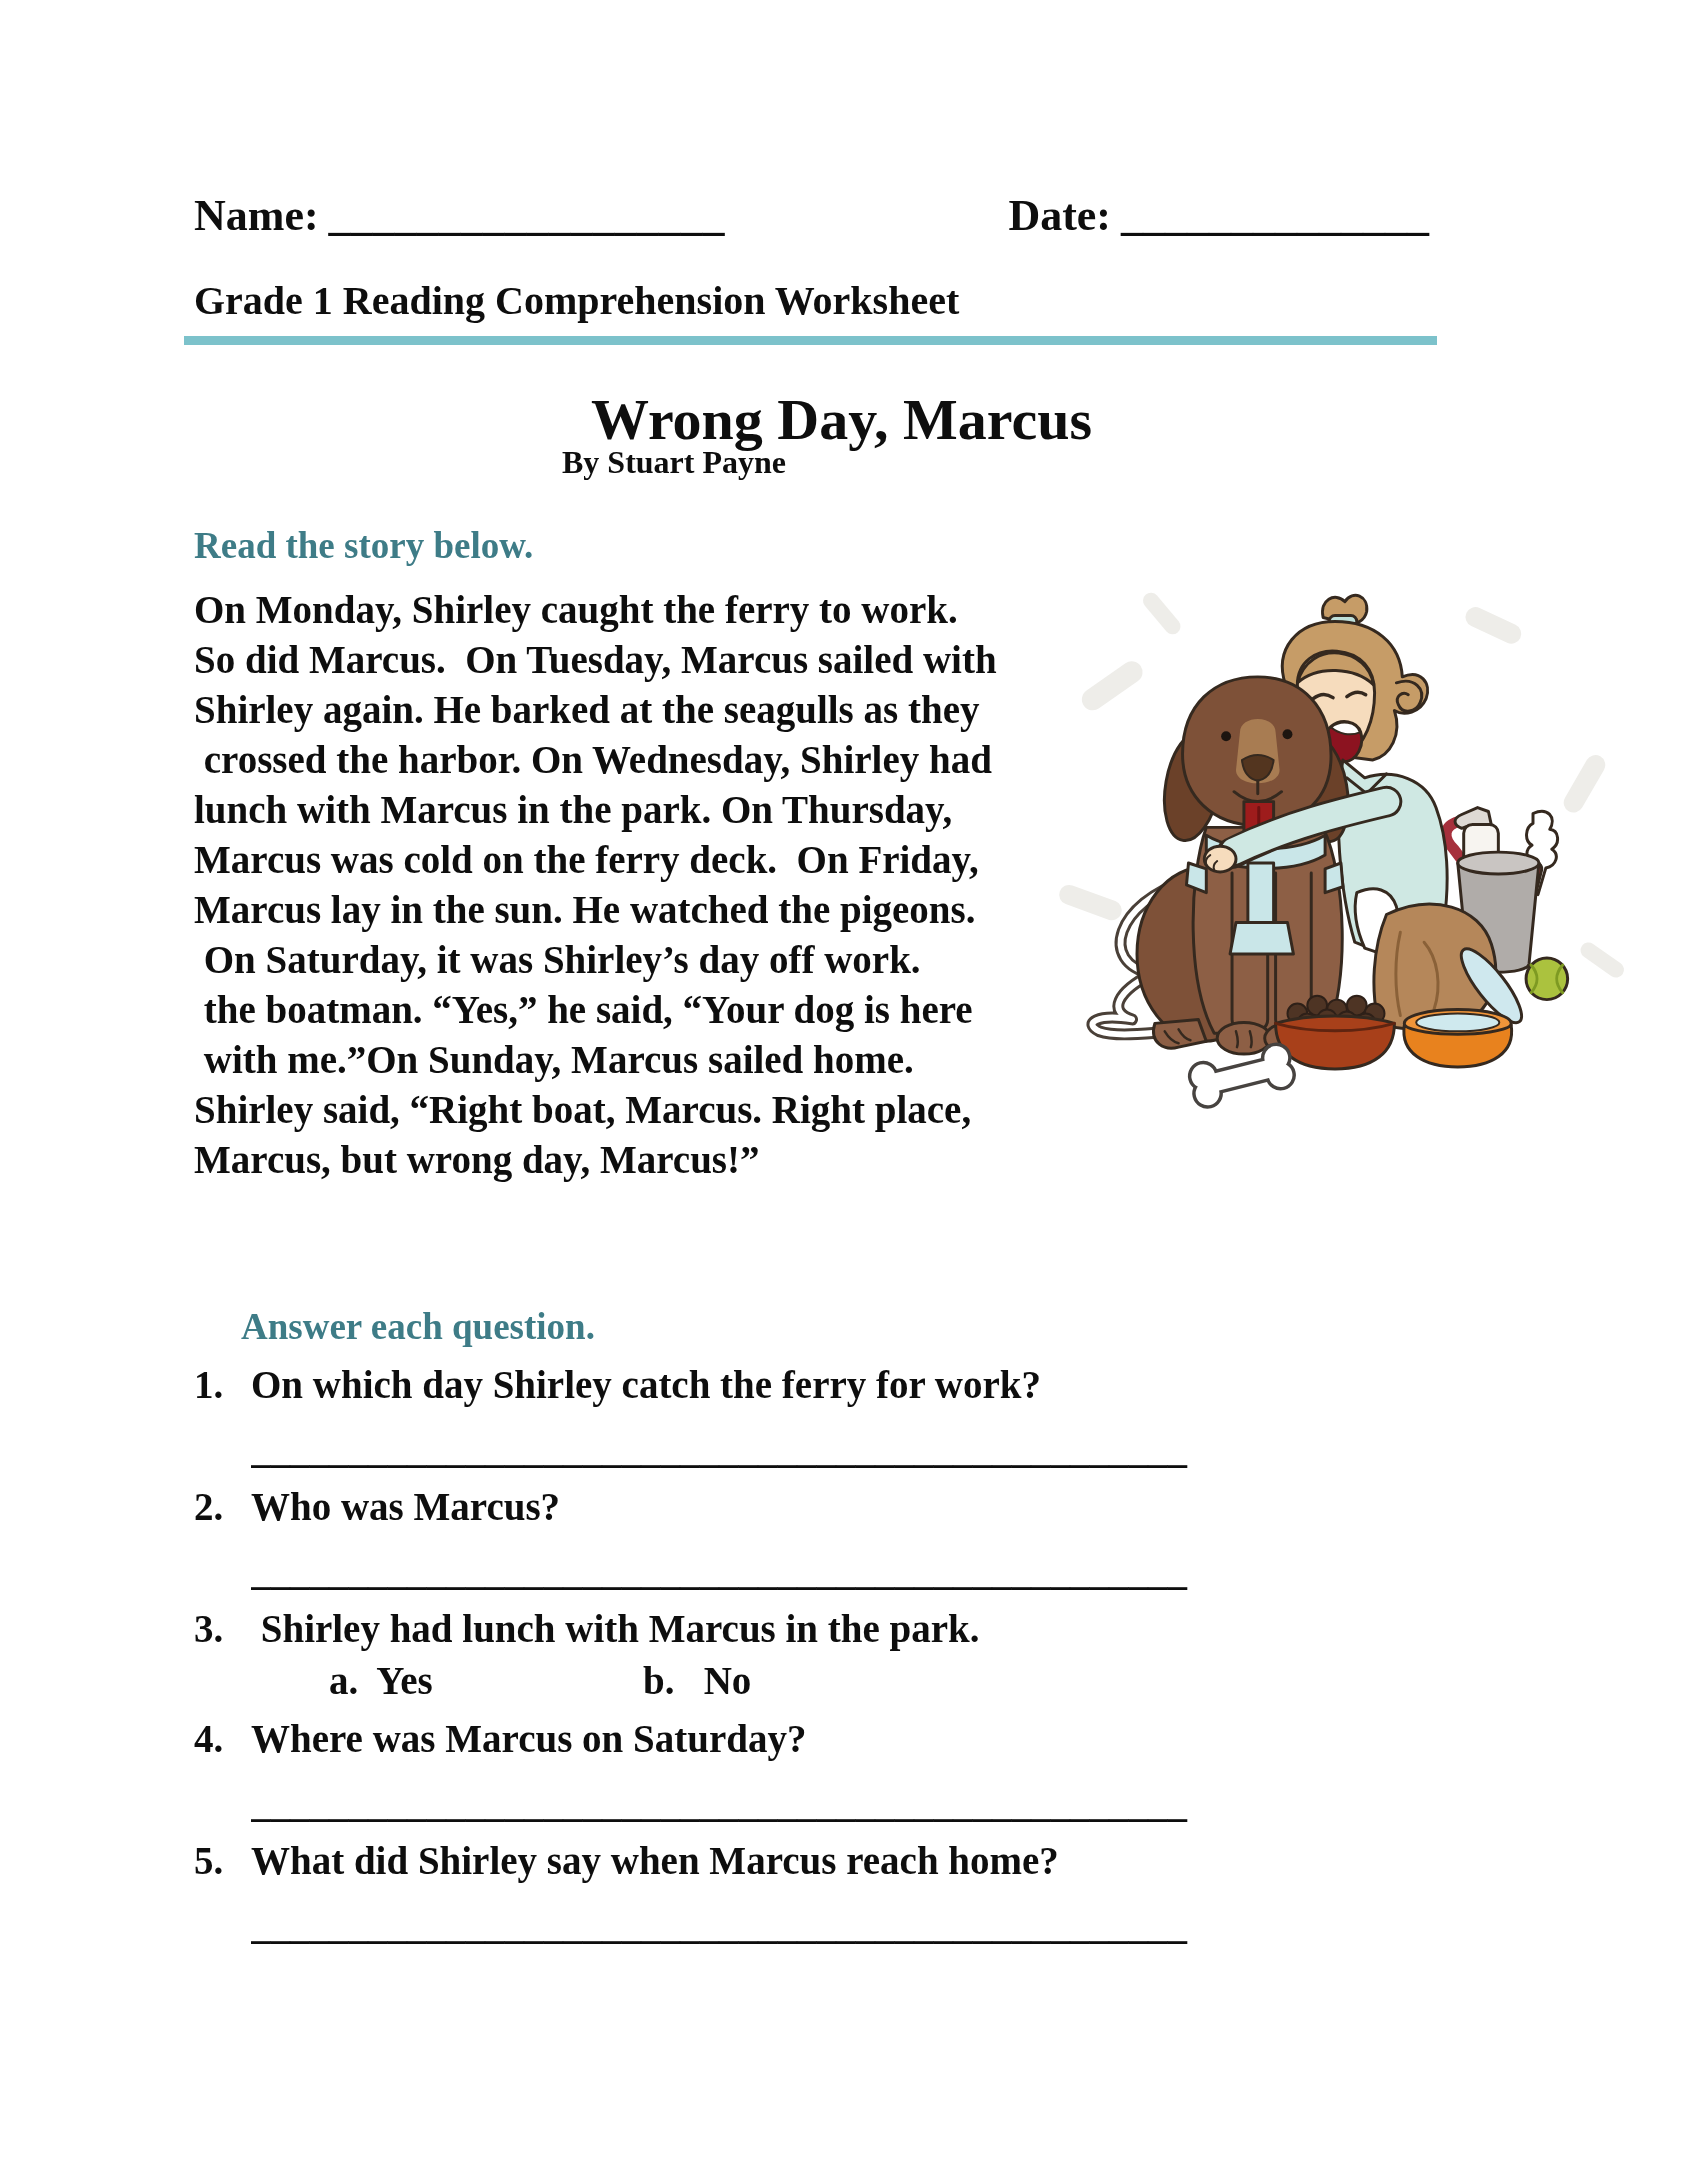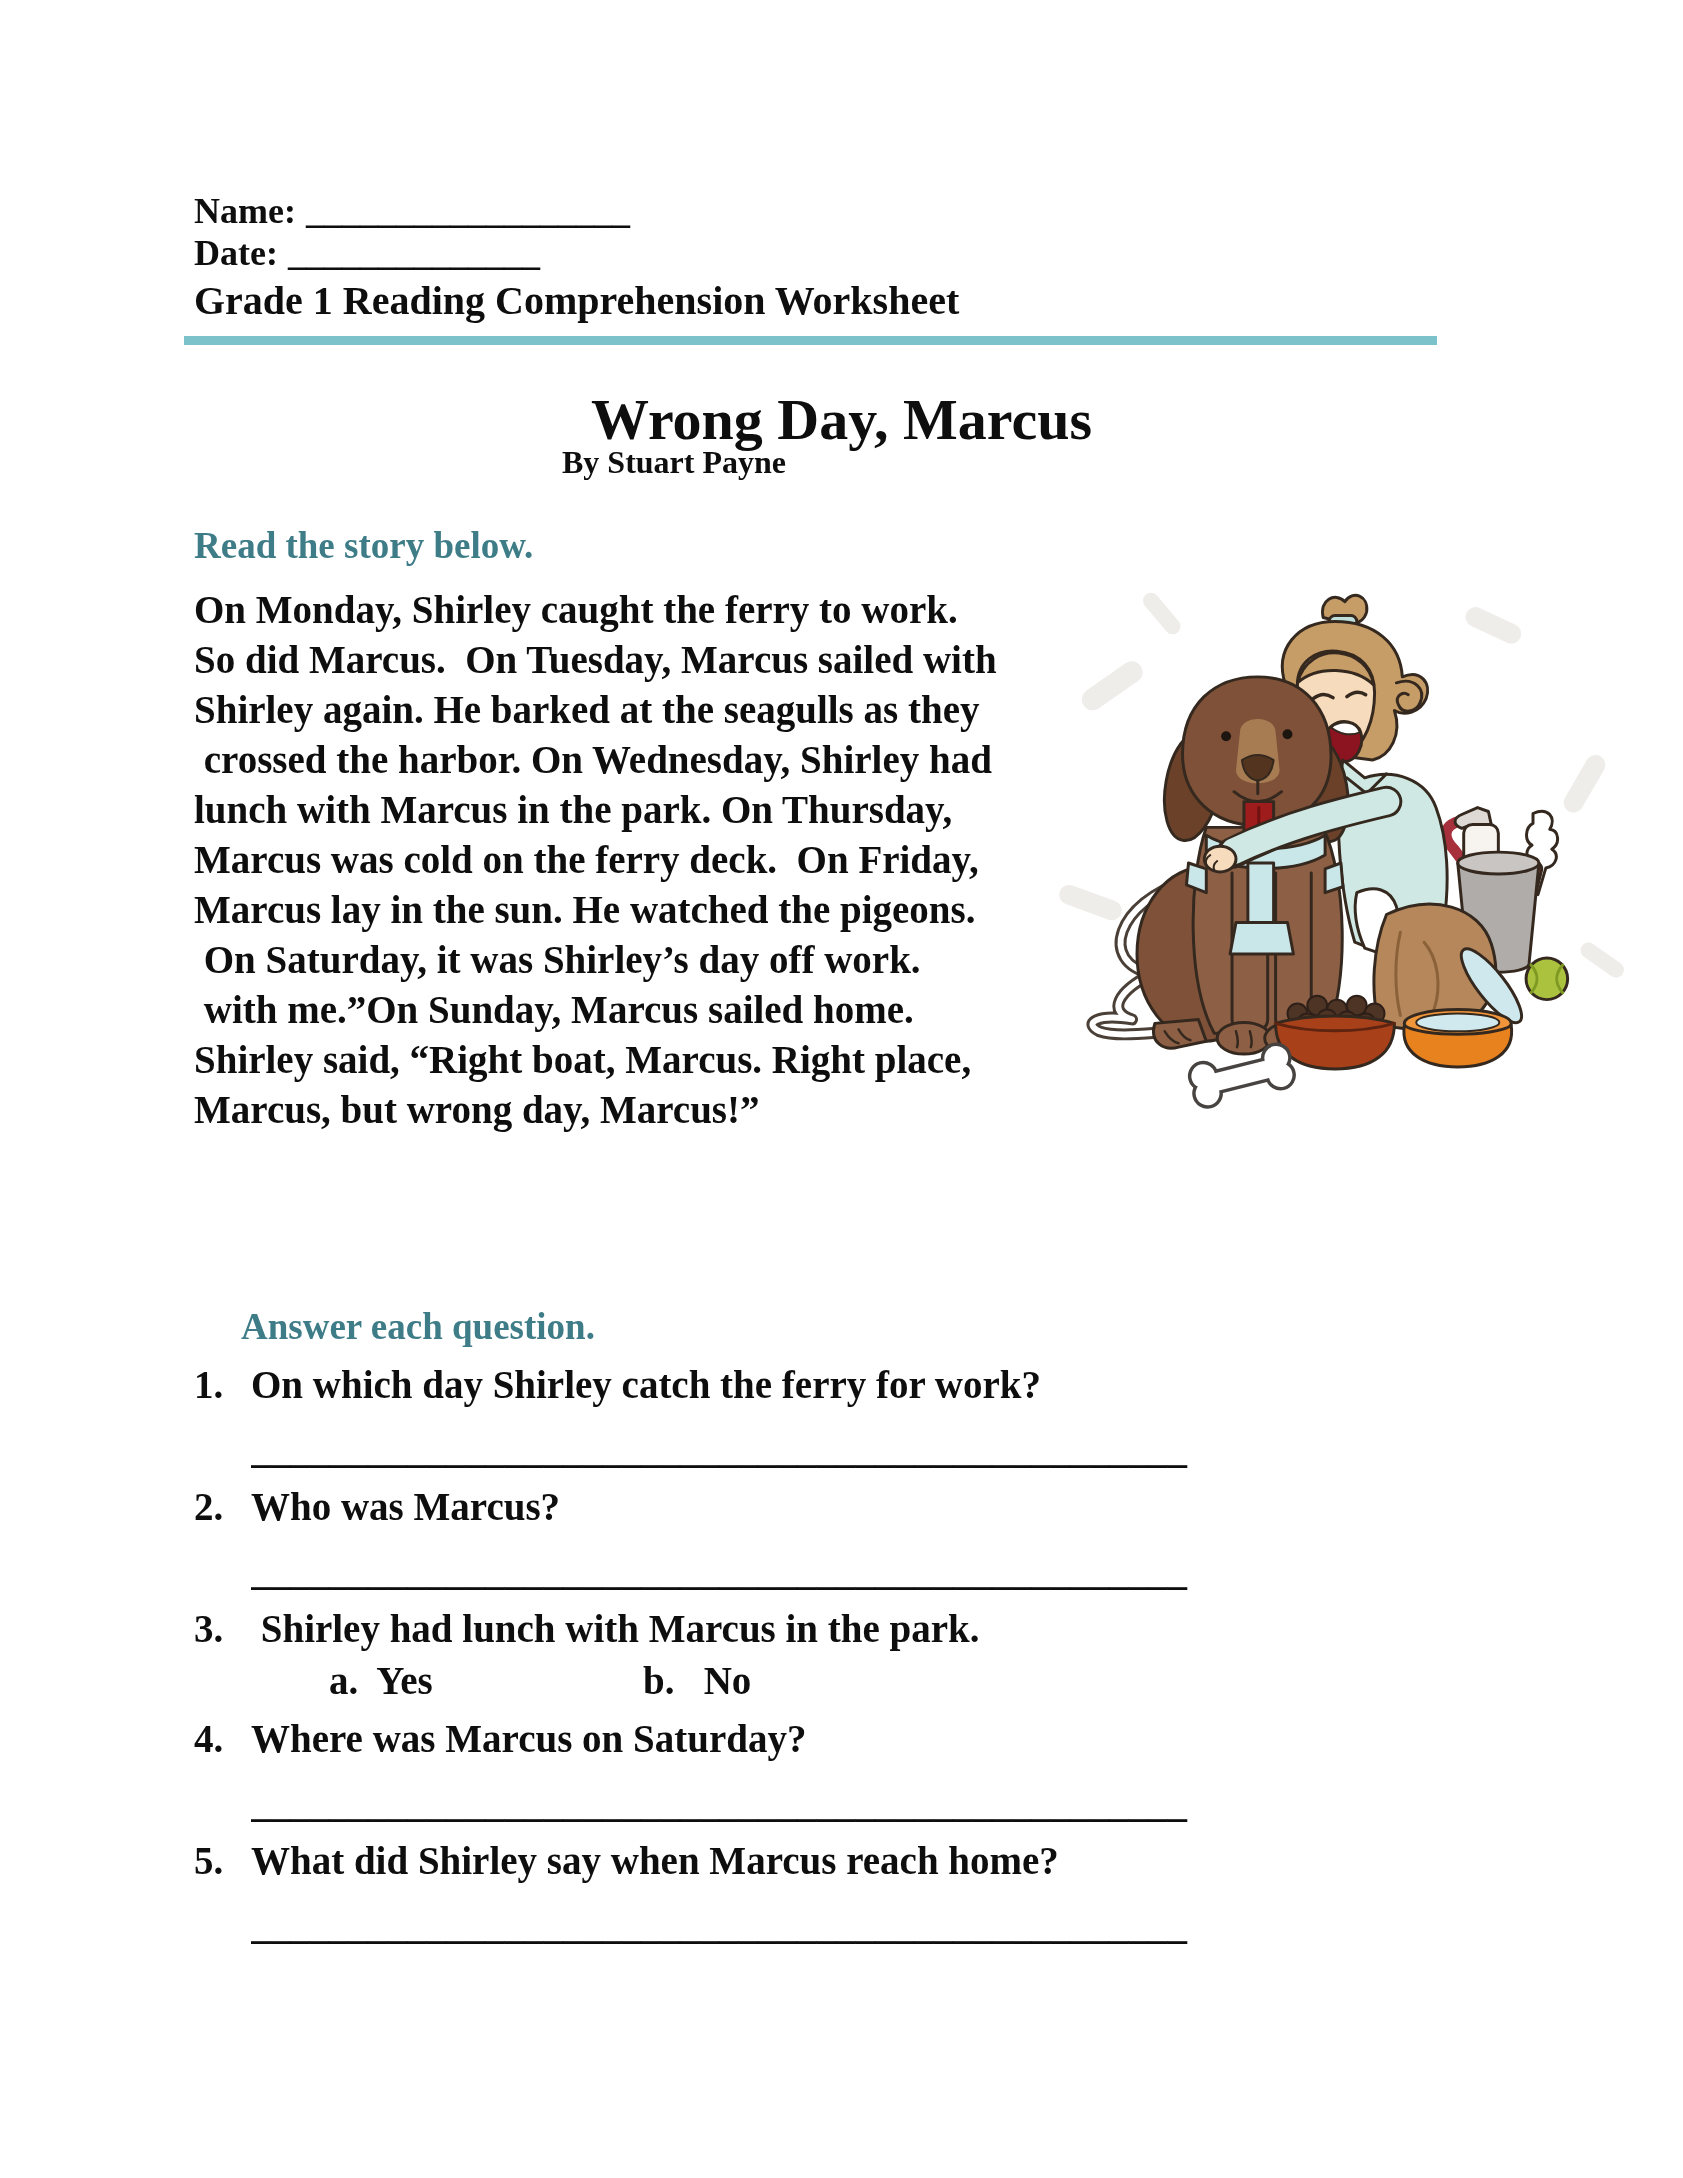--- a/index.html
+++ b/index.html
@@ -4,21 +4,21 @@
 <style>
   html,body{margin:0;padding:0;}
   body{
     width:1683px;height:2178px;background:#ffffff;position:relative;
     font-family:"Liberation Serif","DejaVu Serif",serif;font-weight:700;color:#0e0e0e;
     overflow:hidden;
   }
   .abs{position:absolute;}
   .pre{white-space:pre;}
   
-  .header-row{top:190px;left:194px;width:1235px;display:flex;justify-content:space-between;font-size:36px;flex-direction:column;}
+  .header-row{top:190px;left:194px;width:1235px;display:flex;justify-content:space-between;font-size:44px;}
   .field{display:flex;align-items:flex-end;}
   .blank{margin-left:10px;letter-spacing:0;}
   
   .grade-heading{top:277px;left:194px;font-size:40px;}
   .divider{top:336px;left:184px;width:1253px;height:9px;}
   .doc-title{top:386px;left:0;width:1683px;text-align:center;font-size:58px;}
   .byline{top:444px;left:0;width:1348px;text-align:center;font-size:32px;}
   .teal-heading{font-size:37px;}
   .story-heading{top:524px;left:194px;}
   .answers-heading{top:1305px;left:194px;margin-left:47px;}
@@ -58,20 +58,21 @@
 <div class="abs teal-heading story-heading" style="color:#3e7c87;">Read the story below.</div>
 <div class="abs story">
   <div class="pre">On Monday, Shirley caught the ferry to work.</div>
   <div class="pre">So did Marcus.  On Tuesday, Marcus sailed with</div>
   <div class="pre">Shirley again. He barked at the seagulls as they</div>
   <div class="pre"> crossed the harbor. On Wednesday, Shirley had</div>
   <div class="pre">lunch with Marcus in the park. On Thursday,</div>
   <div class="pre">Marcus was cold on the ferry deck.  On Friday,</div>
   <div class="pre">Marcus lay in the sun. He watched the pigeons.</div>
   <div class="pre"> On Saturday, it was Shirley’s day off work.</div>
+  <div class="pre"> the boatman. “Yes,” he said, “Your dog is here</div>
   <div class="pre"> with me.”On Sunday, Marcus sailed home.</div>
   <div class="pre">Shirley said, “Right boat, Marcus. Right place,</div>
   <div class="pre">Marcus, but wrong day, Marcus!”</div>
 </div>
 
 <svg class="abs illustration" viewBox="0 0 600 700" xmlns="http://www.w3.org/2000/svg" stroke-linecap="round" stroke-linejoin="round" aria-label="illustration">
 
   <g fill="#eeede9">
     <rect x="40" y="110" width="70" height="22" rx="11" transform="rotate(-35 75 121)"></rect>
     <rect x="430" y="50" width="60" height="20" rx="10" transform="rotate(25 460 60)"></rect>

